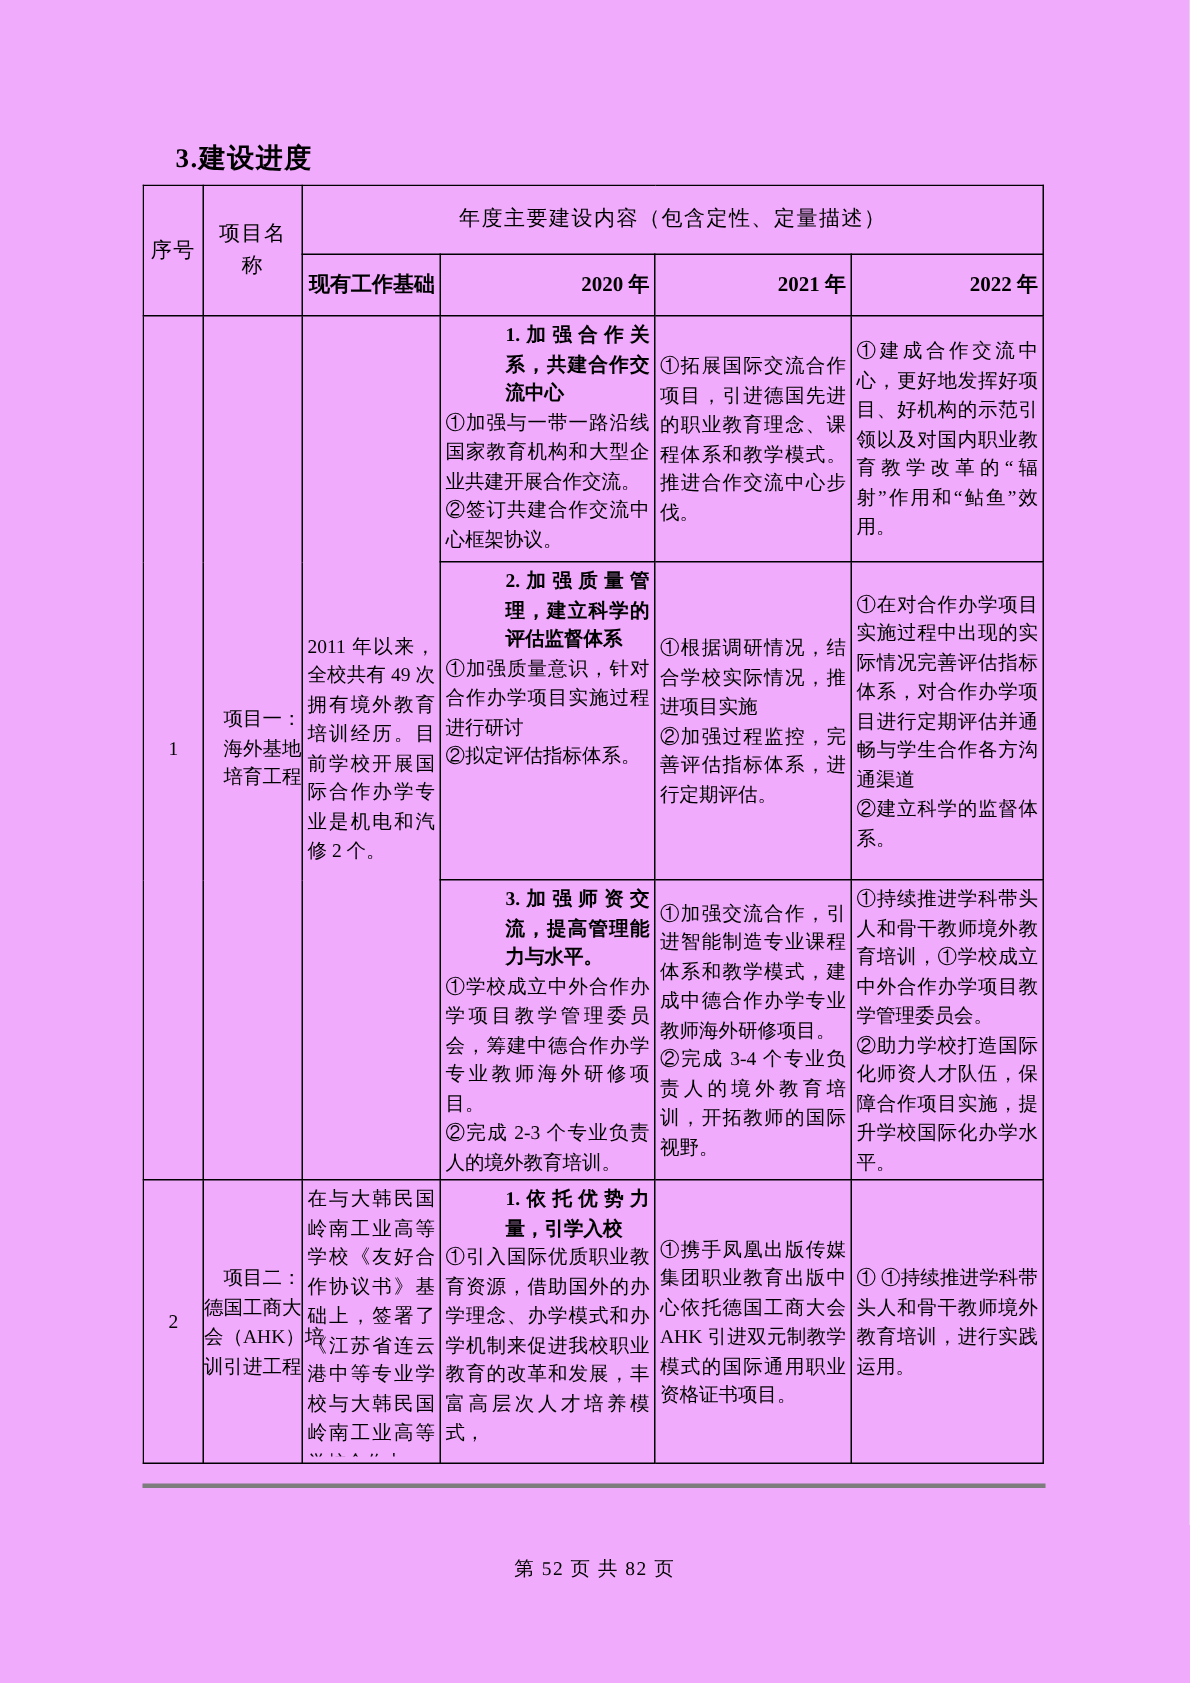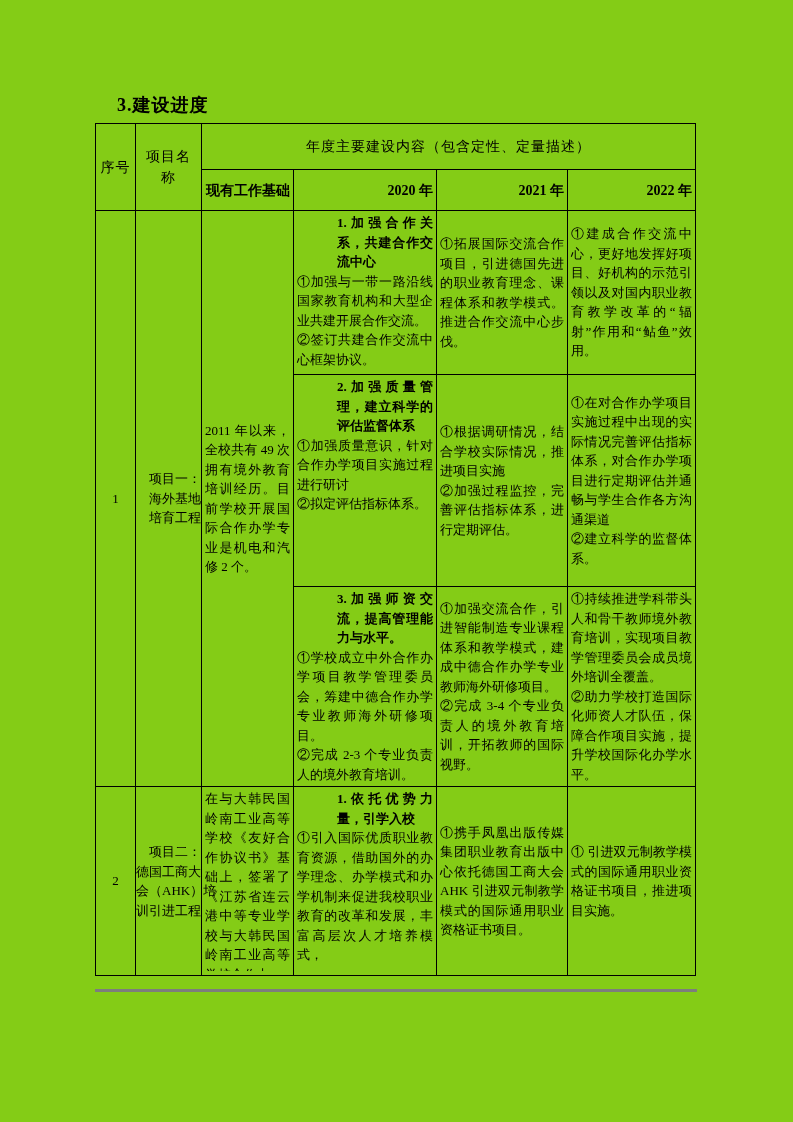--- a/index.html
+++ b/index.html
@@ -1,19 +1,19 @@
 <!DOCTYPE html>
 <html><head>
 <meta charset="utf-8">
 <style>
   * { margin:0; padding:0; box-sizing:border-box; }
   html,body { background:#e8e8e8; }
   body { font-family:"Liberation Serif","DejaVu Serif",serif; color:#000; }
   .page {
-    position:relative; width:793px; height:1122px; background:#84cc16;
+    position:relative; width:793px; height:1122px; background:#f0abfc;
     margin:0 auto; overflow:hidden;
   }
   .doc-title {
     position:absolute; left:117px; top:93px;
     font-size:18px; font-weight:bold; letter-spacing:1px;
   }
   .table-clip {
     position:absolute; left:95px; top:123px; width:602px; height:869px;
     overflow:hidden;
   }
@@ -108,41 +108,42 @@
       </tr>
 
       <tr class="trow3">
         <td class="ycell ycell-top">
           <div class="task-title">3.加强师资交流，提高管理能力与水平。</div>
           <div class="task-body">①学校成立中外合作办学项目教学管理委员会，筹建中德合作办学专业教师海外研修项目。
 ②完成 2-3 个专业负责人的境外教育培训。</div>
         </td>
         <td class="ycell pre">①加强交流合作，引进智能制造专业课程体系和教学模式，建成中德合作办学专业教师海外研修项目。
 ②完成 3-4 个专业负责人的境外教育培训，开拓教师的国际视野。</td>
-        <td class="ycell pre">①持续推进学科带头人和骨干教师境外教育培训，实现项目教学管理委员会成员境外培训全覆盖。
+        <td class="ycell pre">①持续推进学科带头人和骨干教师境外教育培训，①学校成立中外合作办学项目教学管理委员会。
 ②助力学校打造国际化师资人才队伍，保障合作项目实施，提升学校国际化办学水平。</td>
       </tr>
 
       <tr class="prow2">
         <td class="seq">2</td>
         <td class="pname">项目二：
 德国工商大
 会（AHK）培
 训引进工程</td>
         <td class="base base-top">
           <div class="clip-base">在与大韩民国岭南工业高等学校《友好合作协议书》基础上，签署了《江苏省连云港中等专业学校与大韩民国岭南工业高等学校合作办</div>
         </td>
         <td class="ycell ycell-top">
           <div class="task-title">1.依托优势力量，引学入校</div>
           <div class="task-body">①引入国际优质职业教育资源，借助国外的办学理念、办学模式和办学机制来促进我校职业教育的改革和发展，丰富高层次人才培养模式，</div>
         </td>
         <td class="ycell pre">①携手凤凰出版传媒集团职业教育出版中心依托德国工商大会 AHK 引进双元制教学模式的国际通用职业资格证书项目。</td>
-        <td class="ycell pre">① 引进双元制教学模式的国际通用职业资格证书项目，推进项目实施。</td>
+        <td class="ycell pre">① ①持续推进学科带头人和骨干教师境外教育培训，进行实践运用。</td>
       </tr>
 
     </tbody>
       </table>
   </div>
 
   <div class="cut-line"></div>
 
+  <div class="page-footer">第 52 页 共 82 页</div>
 
 </div>
 
 </body></html>

